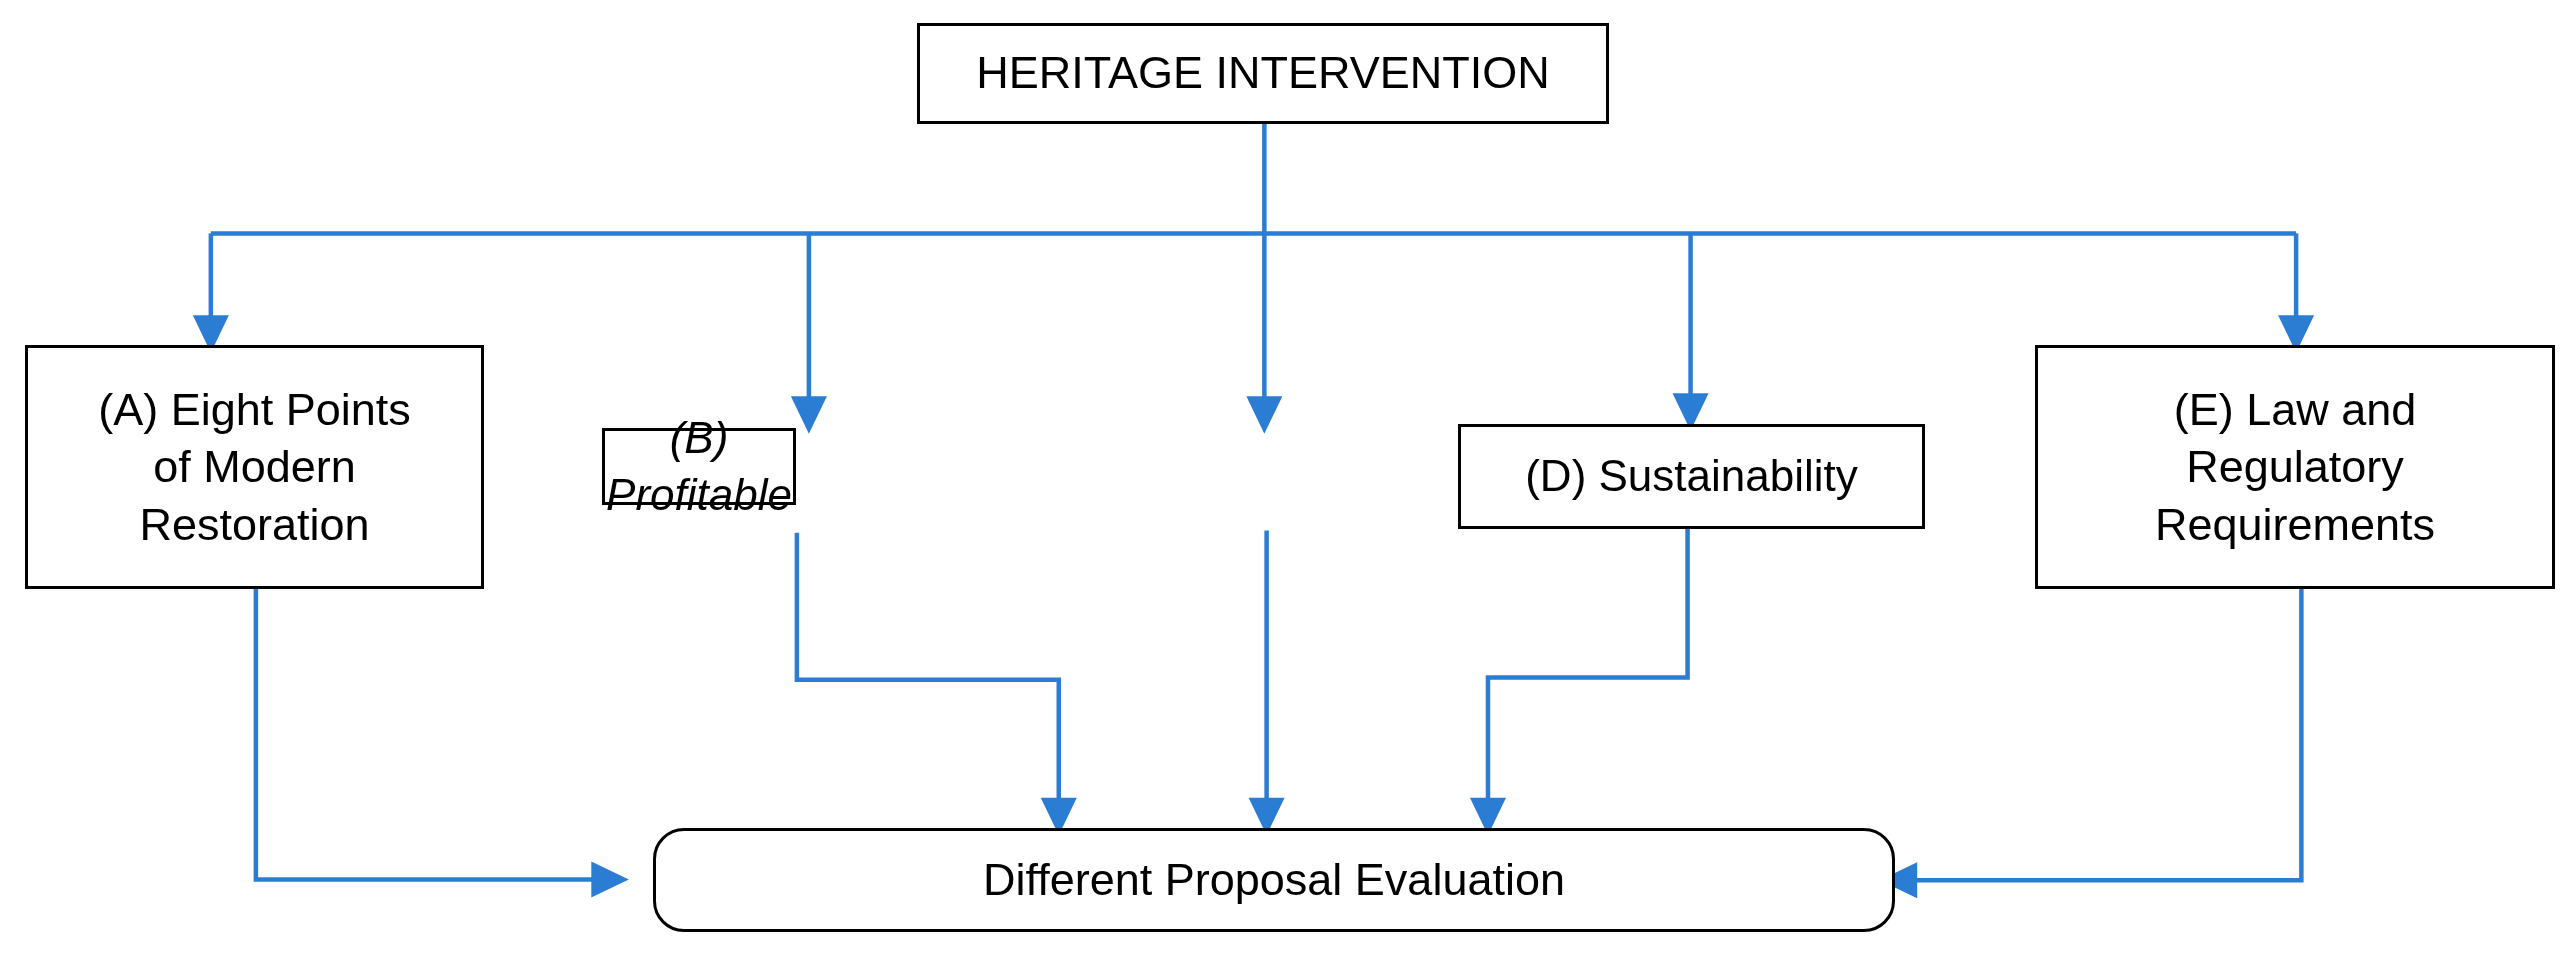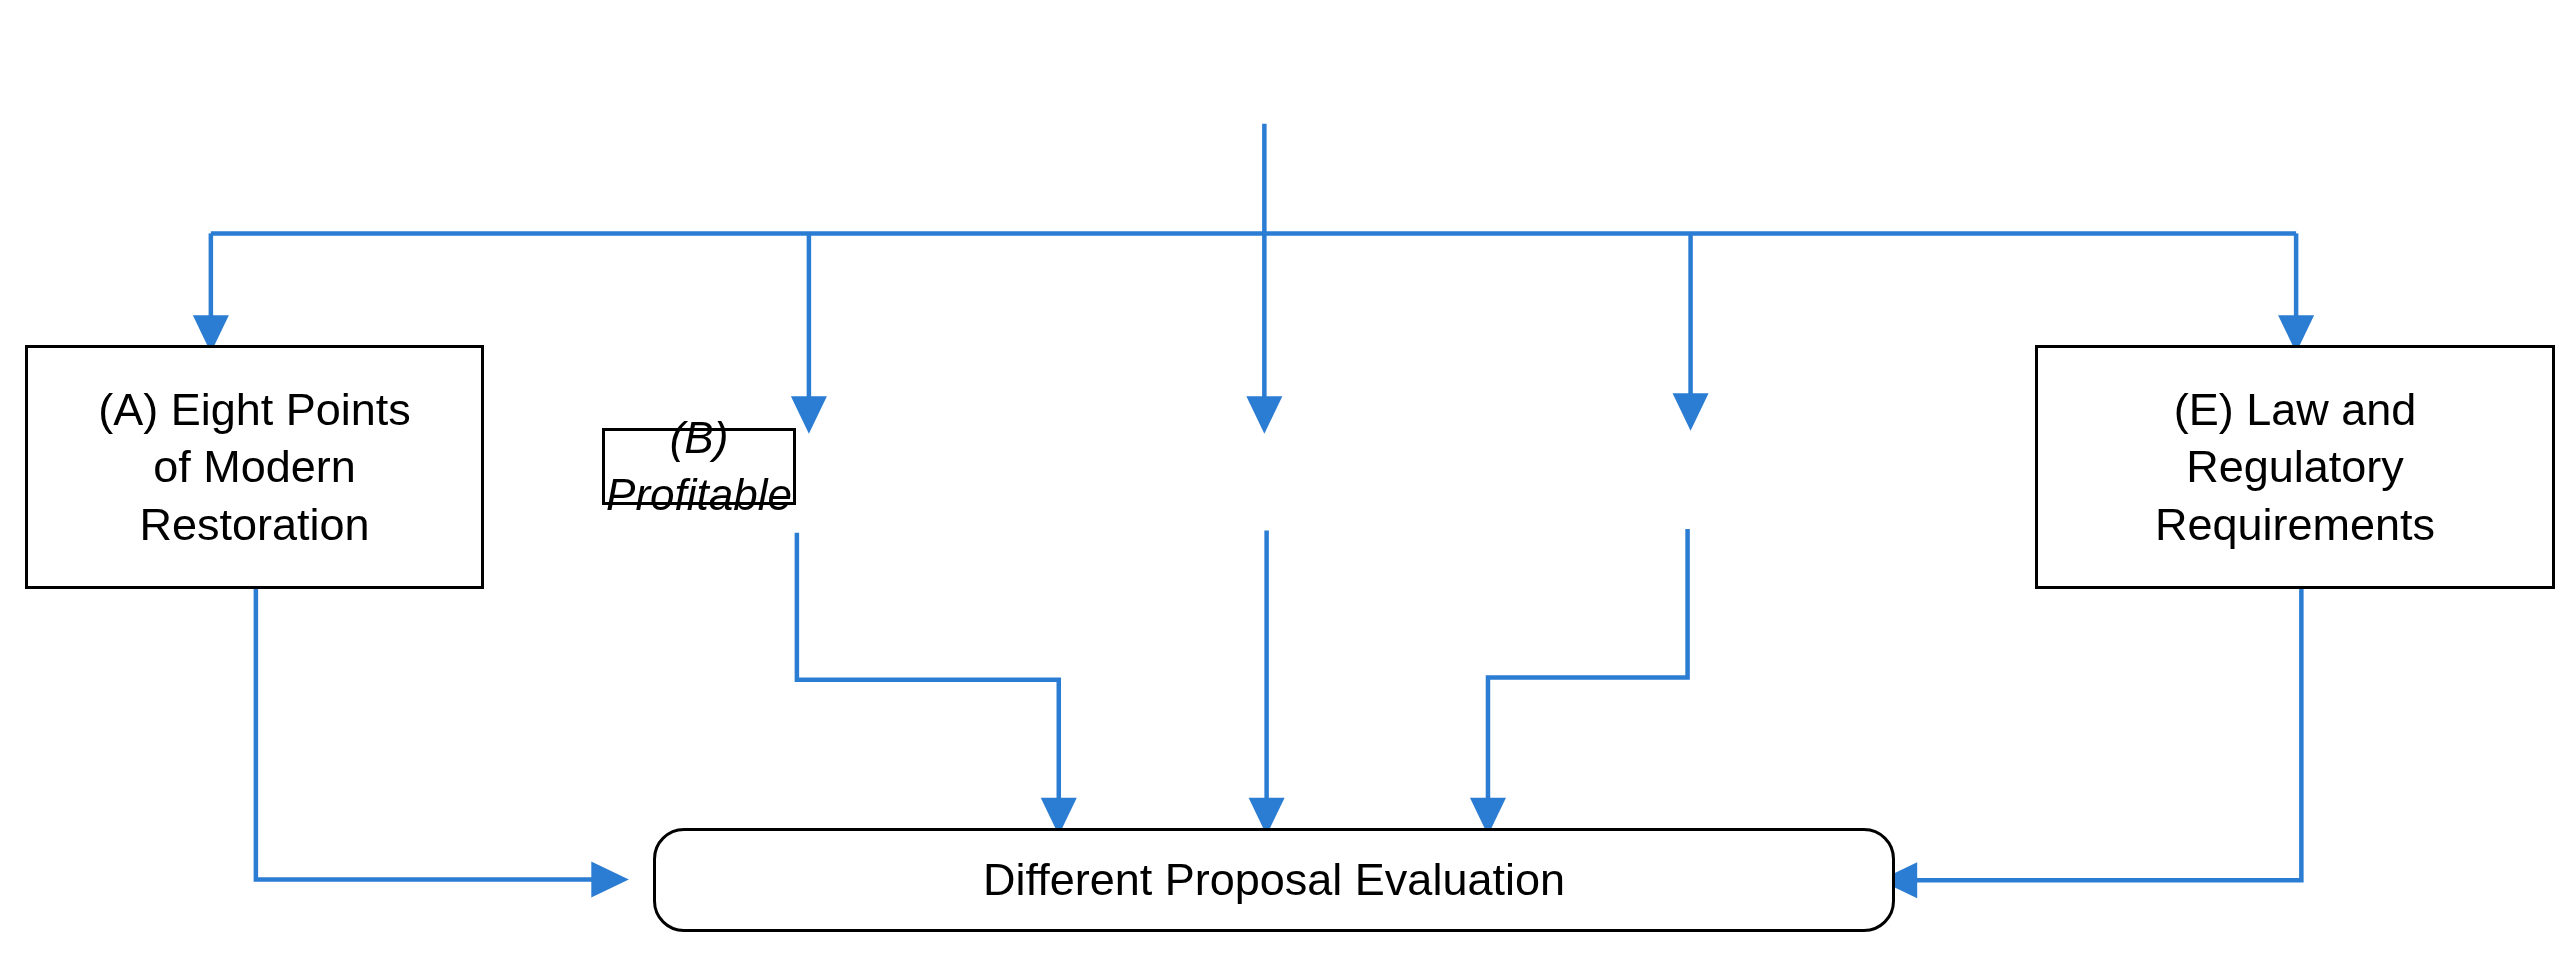--- a/index.html
+++ b/index.html
@@ -94,32 +94,38 @@
     <polygon class="conn-head" points="1688,1113 1664,1063 1712,1063"></polygon>
 
     <path class="conn-line" d="M 2249 705 L 2249 903 L 1983 903 L 1983 1095"></path>
     <polygon class="conn-head" points="1983,1113 1959,1063 2007,1063"></polygon>
 
     <path class="conn-line" d="M 3067 785 L 3067 1173 L 2525 1173"></path>
     <polygon class="conn-head" points="2505,1173 2555,1149 2555,1197"></polygon>
 
   </svg>
 
+  <div class="node-box" style="left:917px; top:22.5px; width:692px; height:101px;">
+    <span class="node-label size-lg">HERITAGE INTERVENTION</span>
+  </div>
 
   <div class="node-box" style="left:25px; top:345px; width:459px; height:244px;">
     <span class="node-label size-lg">(A) Eight Points
 of Modern
 Restoration</span>
   </div>
 
   <div class="node-box" style="left:602px; top:428px; width:194px; height:77px;font-style:italic;">
     <span class="node-label size-md">(B) Profitable</span>
   </div>
 
 
+  <div class="node-box" style="left:1458px; top:424px; width:467px; height:105px;">
+    <span class="node-label size-md">(D) Sustainability</span>
+  </div>
 
   <div class="node-box" style="left:2035px; top:345px; width:520px; height:244px;">
     <span class="node-label size-lg">(E) Law and
 Regulatory
 Requirements</span>
   </div>
 
   <div class="node-box" style="left:653px; top:828px; width:1242px; height:104px;border-radius:31px;">
     <span class="node-label size-lg">Different Proposal Evaluation</span>
   </div>

